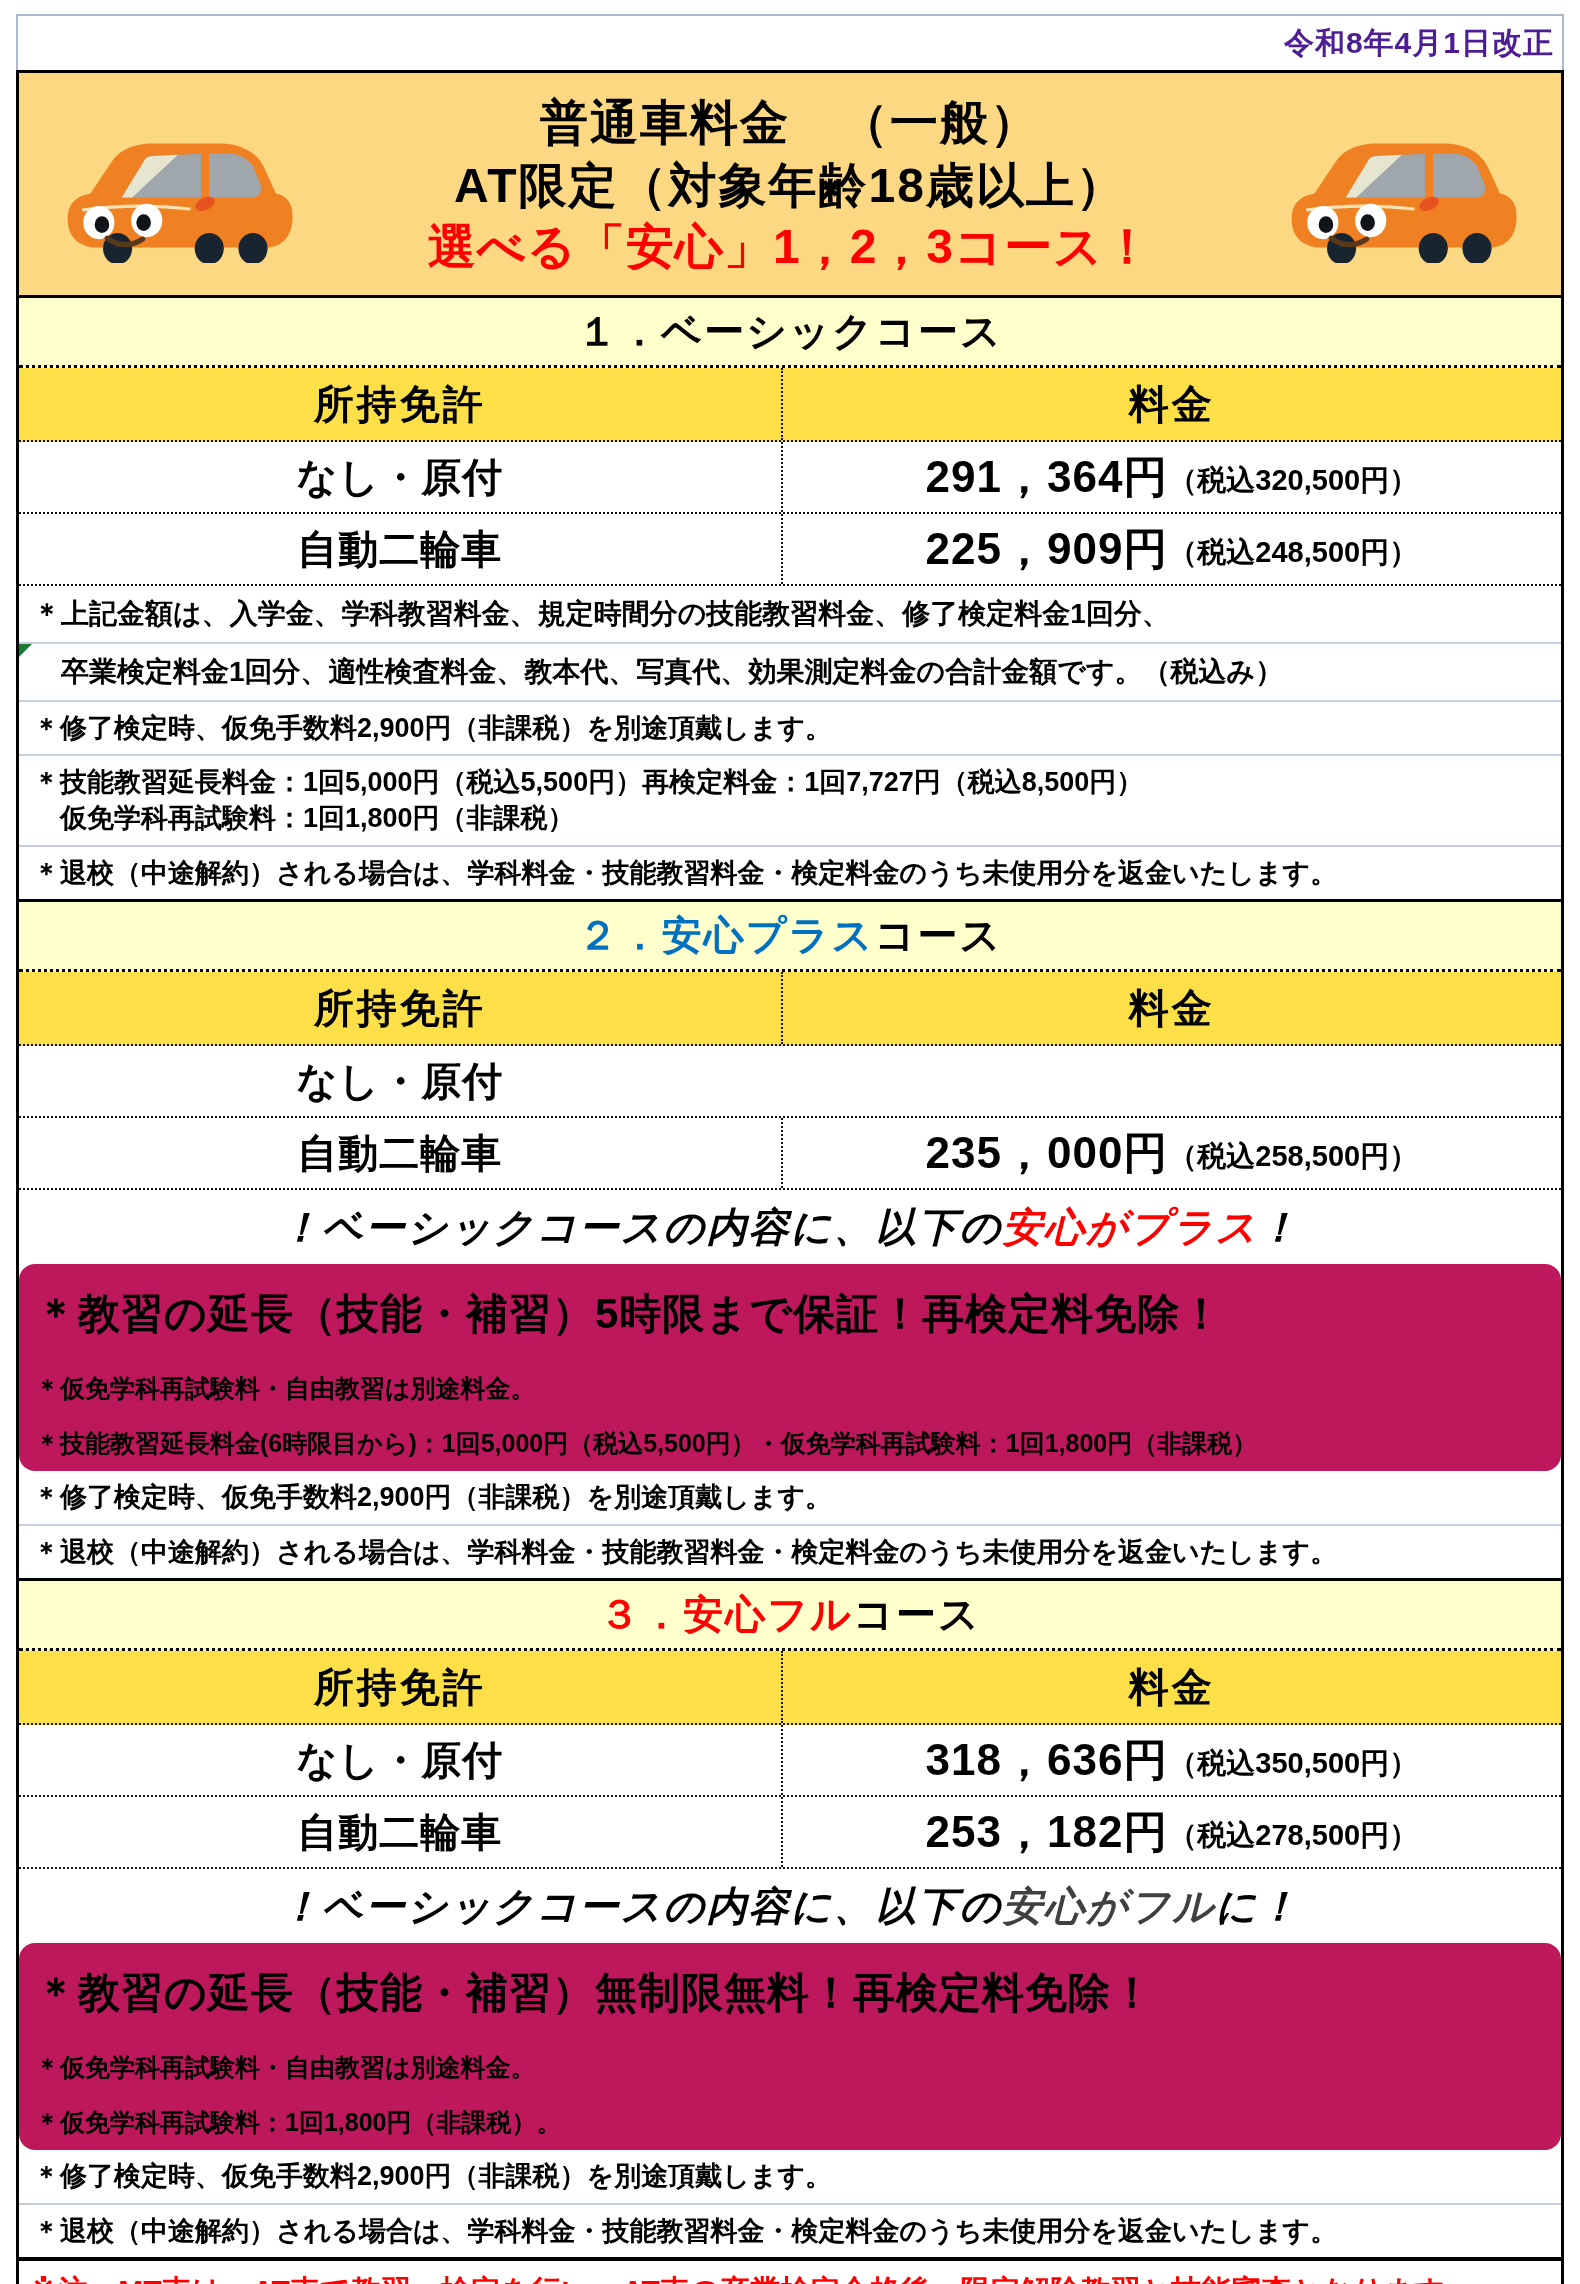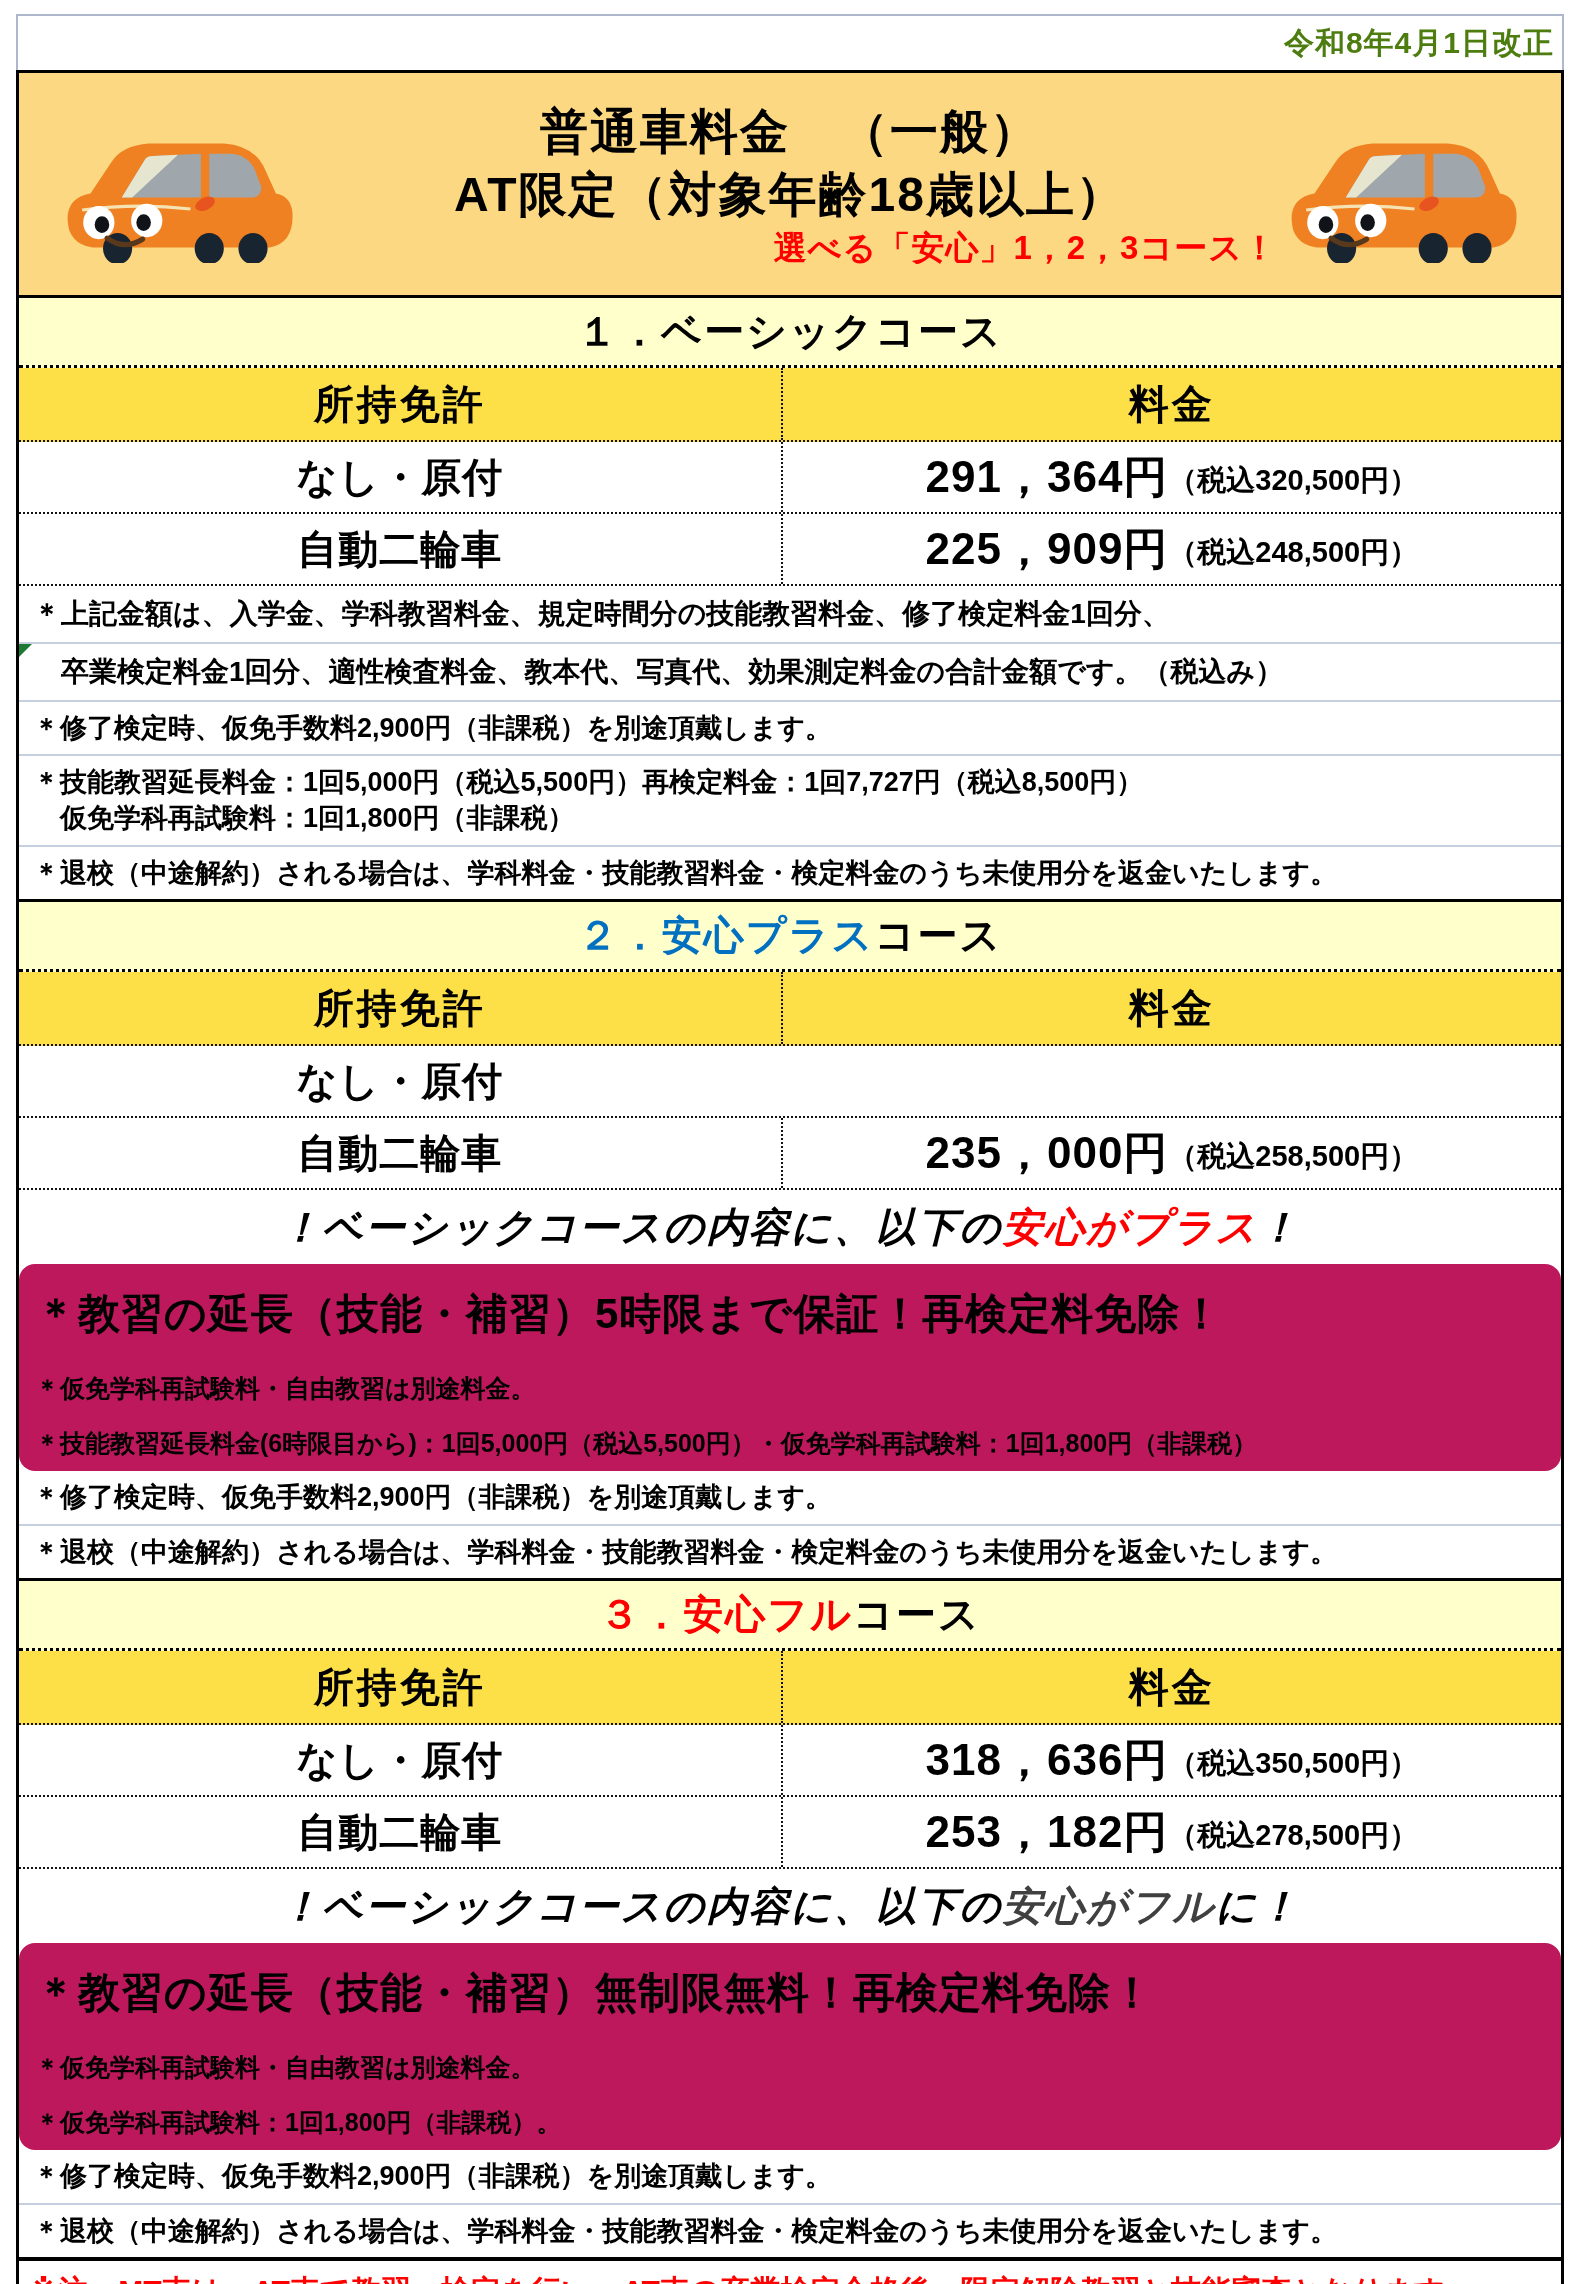--- a/index.html
+++ b/index.html
@@ -16,39 +16,39 @@
   .top-band {
     border: 2px solid #aeb8cc;
     border-bottom: none;
     height: 56px;
     display: flex;
     align-items: center;
     justify-content: flex-end;
     padding-right: 8px;
     background: #fff;
   }
-  .revision-date { color: #4d7c0f; font-size: 30px; letter-spacing: 1px; }
+  .revision-date { color: #4c1d95; font-size: 30px; letter-spacing: 1px; }
 
   
   .sheet { border: 3px solid #000; background: #fff; }
 
   
   .hero {
     background: #fbd881;
     display: flex;
     align-items: center;
     justify-content: space-between;
     padding: 12px 34px;
     height: 222px;
   }
   .car { width: 250px; flex: 0 0 auto; }
   .car svg { width: 250px; height: 158px; display: block; }
   .hero-titles { flex: 1; text-align: center; }
   .t1 { font-size: 48px; line-height: 1.32; letter-spacing: 2px; }
-  .t3 { font-size: 33px; line-height: 1.25; color: #ff0000; letter-spacing: 1px; text-align: right; }
+  .t3 { font-size: 48px; line-height: 1.25; color: #ff0000; letter-spacing: 1px; }
 
   
   .course, .footer-warning { border-top: 3px solid #000; }
   .course-title {
     background: #ffffcc;
     height: 70px;
     display: flex;
     align-items: center;
     justify-content: center;
     font-size: 40px;

